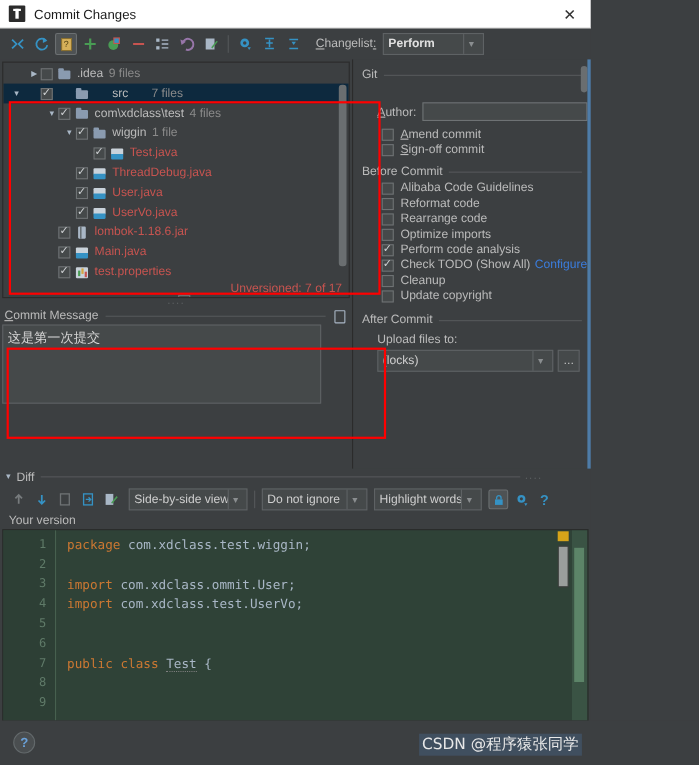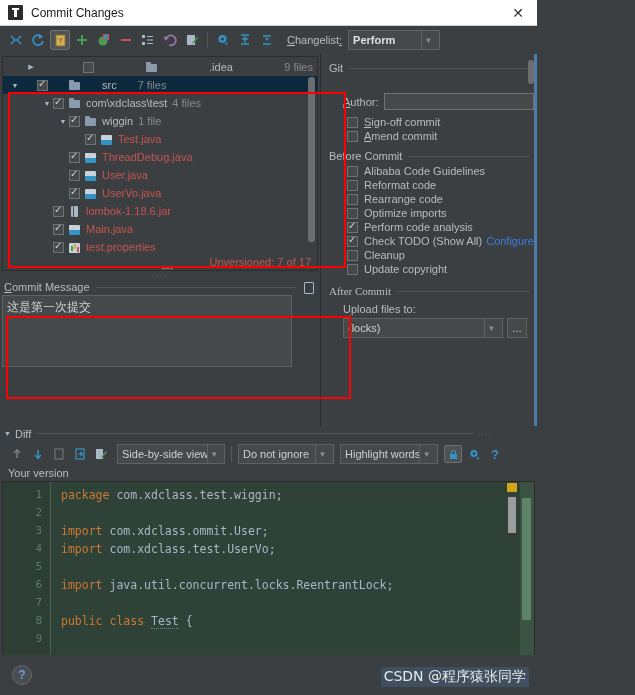--- a/index.html
+++ b/index.html
@@ -403,21 +403,21 @@
       <div class="arrow">▼</div>
     </div>
   </div>
 
   <div class="main">
 
     <div class="left-pane">
 
       <div class="tree-wrap">
         <div class="tree" id="tree">
-            <div class="row" style="padding-left: 22px; justify-content: space-between;">
+            <div class="row" style="padding-left: 22px;">
               <div class="twisty">▶</div>
               <div class="cbx"></div>
               <div class="ficon folder"></div>
               <span class="fname neutral">.idea</span>
               <span class="fcount">9 files</span>
             </div>
             <div class="row selected" style="padding-left: 6px;">
               <div class="twisty">▼</div>
               <div class="cbx on"></div>
               <div class="ficon folder"></div>
@@ -514,25 +514,25 @@
         <div class="ln"></div>
       </div>
 
       <div class="field-row">
         <label><u>A</u>uthor:</label>
         <input class="txtinput" type="text" value="" style="">
       </div>
 
       <div class="chk-row">
         <div class="box"></div>
-        <span><u>S</u>ign-off commit</span>
+        <span><u>A</u>mend commit</span>
       </div>
       <div class="chk-row">
         <div class="box"></div>
-        <span><u>A</u>mend commit</span>
+        <span><u>S</u>ign-off commit</span>
       </div>
 
       <div class="grp" style="margin-top:8px;">
         <div class="t">Before Commit</div>
         <div class="ln"></div>
       </div>
 
       <div id="before-commit-list">
           <div class="chk-row">
             <div class="box"></div>
@@ -562,21 +562,21 @@
           <div class="chk-row">
             <div class="box"></div>
             <span>Cleanup</span>
           </div>
           <div class="chk-row">
             <div class="box"></div>
             <span>Update copyright</span>
           </div>
         </div>
 
-      <div class="grp" style="margin-top:10px;font-family:Liberation Serif, serif;">
+      <div class="grp" style="margin-top:10px;">
         <div class="t">After Commit</div>
         <div class="ln"></div>
       </div>
 
       <div class="upload-lbl">Upload files to:</div>
       <div class="upload-row">
         <div class="combo upload-combo">
           <div class="v">(locks)</div>
           <div class="arrow">▼</div>
         </div>
@@ -664,21 +664,20 @@
         <div>7</div>
         <div>8</div>
         <div>9</div>
       </div>
     <div class="code" id="code">
         <div><span class="kw">package</span><span class="pl"> com.xdclass.test.wiggin;</span></div>
         <div>&nbsp;</div>
         <div><span class="kw">import</span><span class="pl"> com.xdclass.ommit.User;</span></div>
         <div><span class="kw">import</span><span class="pl"> com.xdclass.test.UserVo;</span></div>
         <div>&nbsp;</div>
-        <div><span class="kw">import</span><span class="pl"> java.util.concurrent.locks.ReentrantLock;</span></div>
         <div>&nbsp;</div>
         <div><span class="kw">public</span><span class="pl"> </span><span class="kw">class</span><span class="pl"> </span><span class="cls">Test</span><span class="pl"> {</span></div>
         <div>&nbsp;</div>
       </div>
     <div class="code-right-strip"></div>
     <div class="code-right-fill"></div>
     <div class="code-marker"></div>
     <div class="code-scroll-thumb"></div>
   </div>
 

